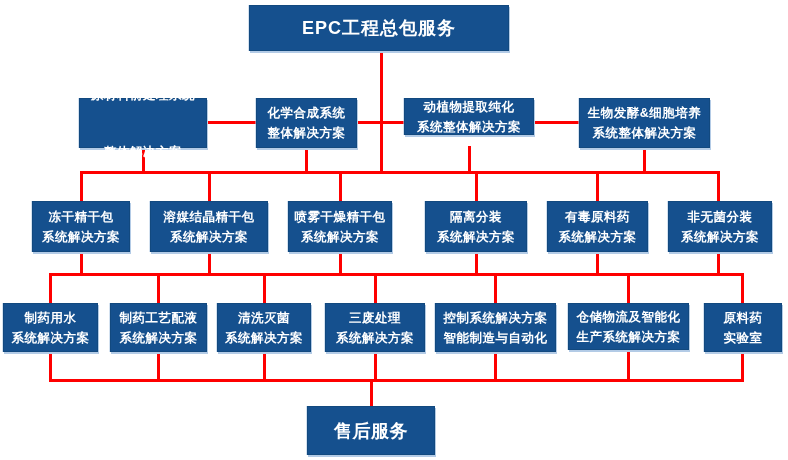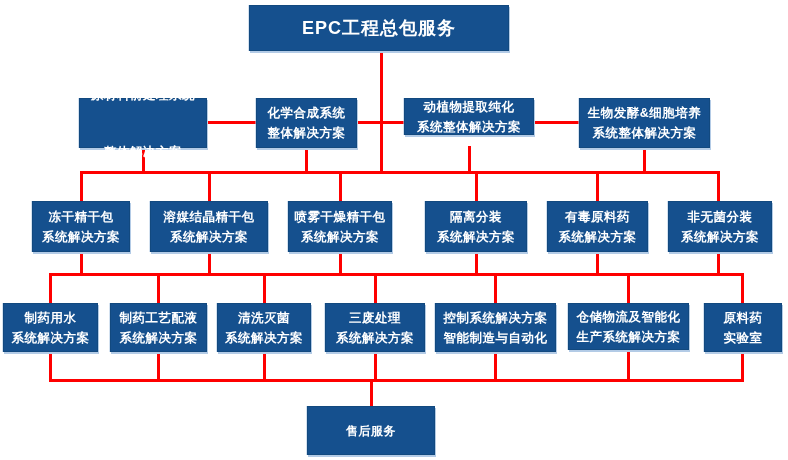--- a/index.html
+++ b/index.html
@@ -13,21 +13,21 @@
     background:#15508E;
     border:1px solid #12497f;
     box-shadow:1px 2px 0 #b3cbe6, -1px 0 0 rgba(175,200,228,.55);
     color:#ffffff;
     display:flex;flex-direction:column;align-items:center;justify-content:center;
     text-align:center;box-sizing:border-box;
     font-weight:700;font-size:12.5px;line-height:20px;
     letter-spacing:.5px;
   }
   .node.root{font-size:18px;letter-spacing:1px;}
-  .node.footer{font-size:12px;}
+  .node.footer{font-size:18px;}
   .line{position:absolute;background:#fe0000;z-index:1;}
 </style>
 </head>
 <body>
 
 <div class="node root" style="left:249px;top:5px;width:260px;height:46px;">
   <span>EPC工程总包服务</span>
 </div>
 
 <div class="node" style="left:79px;top:98px;width:128px;height:50px;gap:37px;">

